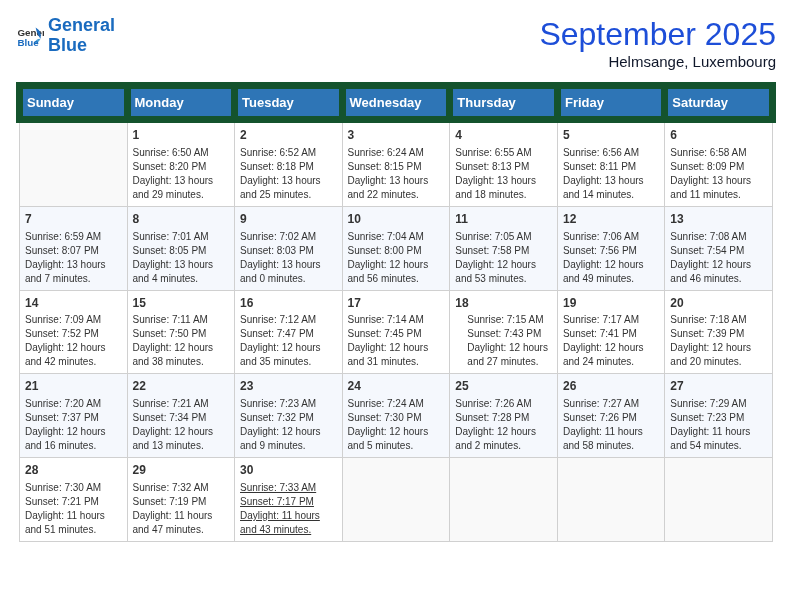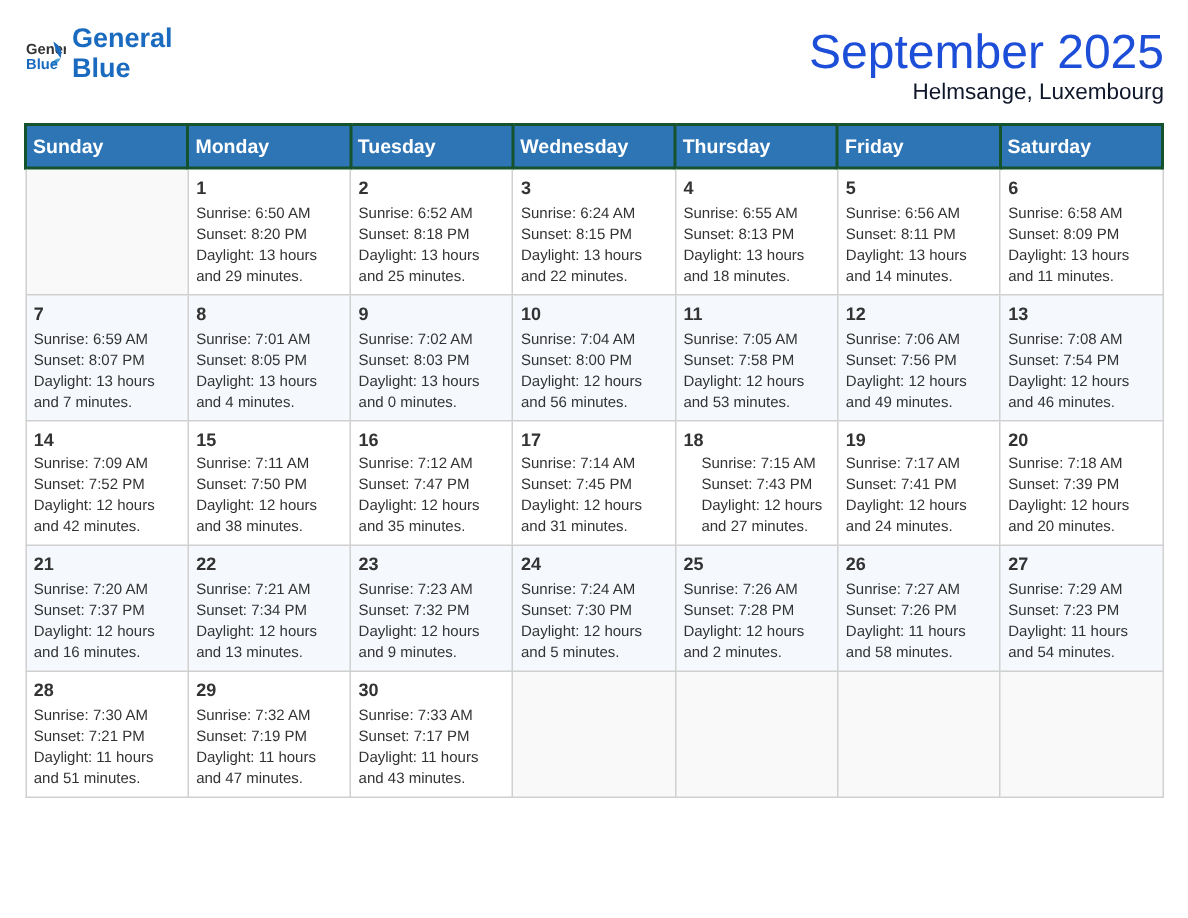--- a/index.html
+++ b/index.html
@@ -51,21 +51,21 @@
       border-collapse: collapse;
       font-size: 11px;
     }
     thead tr th {
       background-color: #2e75b6;
       color: #fff;
       padding: 6px 4px;
       text-align: left;
       font-size: 13px;
       font-weight: bold;
-      border: 2px solid #14532d;
+      border: 7px solid #14532d;
     }
     tbody tr td {
       vertical-align: top;
       padding: 4px 5px;
       border: 1px solid #d0d0d0;
       width: 108px;
       min-height: 80px;
       color: #333;
       line-height: 1.4;
     }
@@ -334,21 +334,21 @@
         </td>
         <td>
           <span class="day-number">29</span>
           <div class="day-info" style="white-space: pre-line;">Sunrise: 7:32 AM
 Sunset: 7:19 PM
 Daylight: 11 hours
 and 47 minutes.</div>
         </td>
         <td>
           <span class="day-number">30</span>
-          <div class="day-info" style="white-space: pre-line;">Sunrise: 7:33 AM
+          <div class="day-info" style="white-space: pre-line; text-decoration: underline;">Sunrise: 7:33 AM
 Sunset: 7:17 PM
 Daylight: 11 hours
 and 43 minutes.</div>
         </td>
         <td class="empty-cell"></td>
         <td class="empty-cell"></td>
         <td class="empty-cell"></td>
         <td class="empty-cell"></td>
       </tr>
     </tbody>

